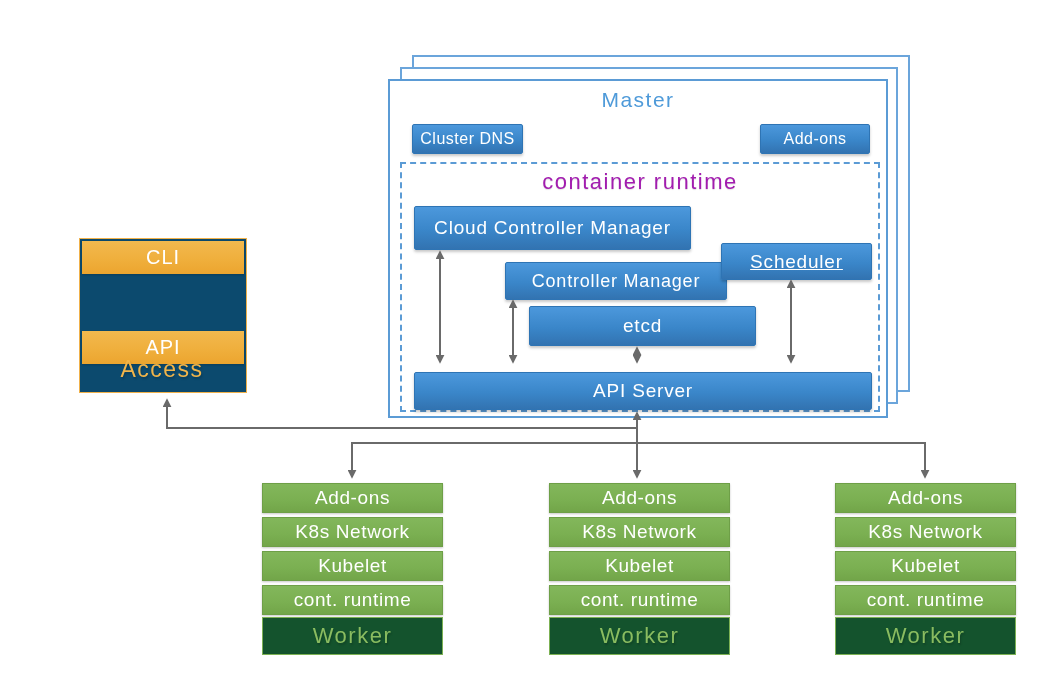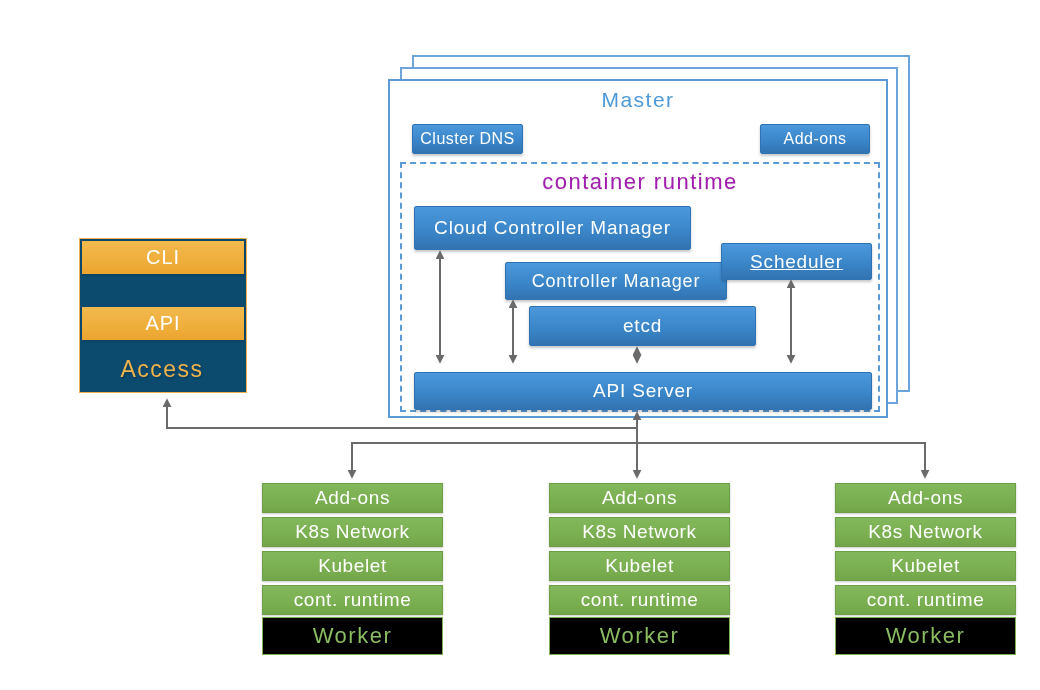--- a/index.html
+++ b/index.html
@@ -48,21 +48,21 @@
     text-shadow:1px 2px 2px rgba(0,0,0,.18); }
 
   
   .worker-stack { position:absolute; top:483px; width:181px; height:172px; }
   .worker-row { position:absolute; left:0; right:0; height:30px;
     background:linear-gradient(180deg,#83B75B 0%, #7AAF51 60%, #72A549 100%);
     border:1px solid #6E9F47; box-shadow:0 1px 2px rgba(0,0,0,.22);
     color:#ffffff; font-size:19px; letter-spacing:.6px;
     display:flex; align-items:center; justify-content:center; }
   .worker-label-box { position:absolute; left:0; right:0; top:134px; height:38px;
-    background:#000000; border:1px solid #7CB153;
+    background:#14532d; border:1px solid #7CB153;
     display:flex; align-items:center; justify-content:center;
     color:#8ABC60; font-size:22px; letter-spacing:1.5px;
     text-shadow:1px 2px 2px rgba(0,0,0,.18); }
 
   
   .wires { position:absolute; left:0; top:0; width:1040px; height:690px;
     pointer-events:none; }
 </style>
 </head>
 <body>
@@ -88,21 +88,21 @@
       <div class="blue-box" style="left:319px; top:79px; width:151px; height:37px; font-size:19px;text-decoration:underline;">Scheduler</div>
 
       <div class="blue-box" style="left:12px; top:208px; width:458px; height:38px; font-size:19px;">API Server</div>
 
       <div class="blue-box" style="left:127px; top:142px; width:227px; height:40px; font-size:19px;">etcd</div>
     </div>
   </div>
 
   <div class="access-stack">
     <div class="access-row" style="top:2px;">CLI</div>
-    <div class="access-row" style="top:68px;">API</div>
+    <div class="access-row" style="top:92px;">API</div>
     <div class="access-label">Access</div>
   </div>
 
   <div class="worker-stack" style="left:262px;">
     <div class="worker-row" style="top:0;">Add-ons</div>
     <div class="worker-row" style="top:34px;">K8s Network</div>
     <div class="worker-row" style="top:68px;">Kubelet</div>
     <div class="worker-row" style="top:102px;">cont. runtime</div>
     <div class="worker-label-box">Worker</div>
   </div>

